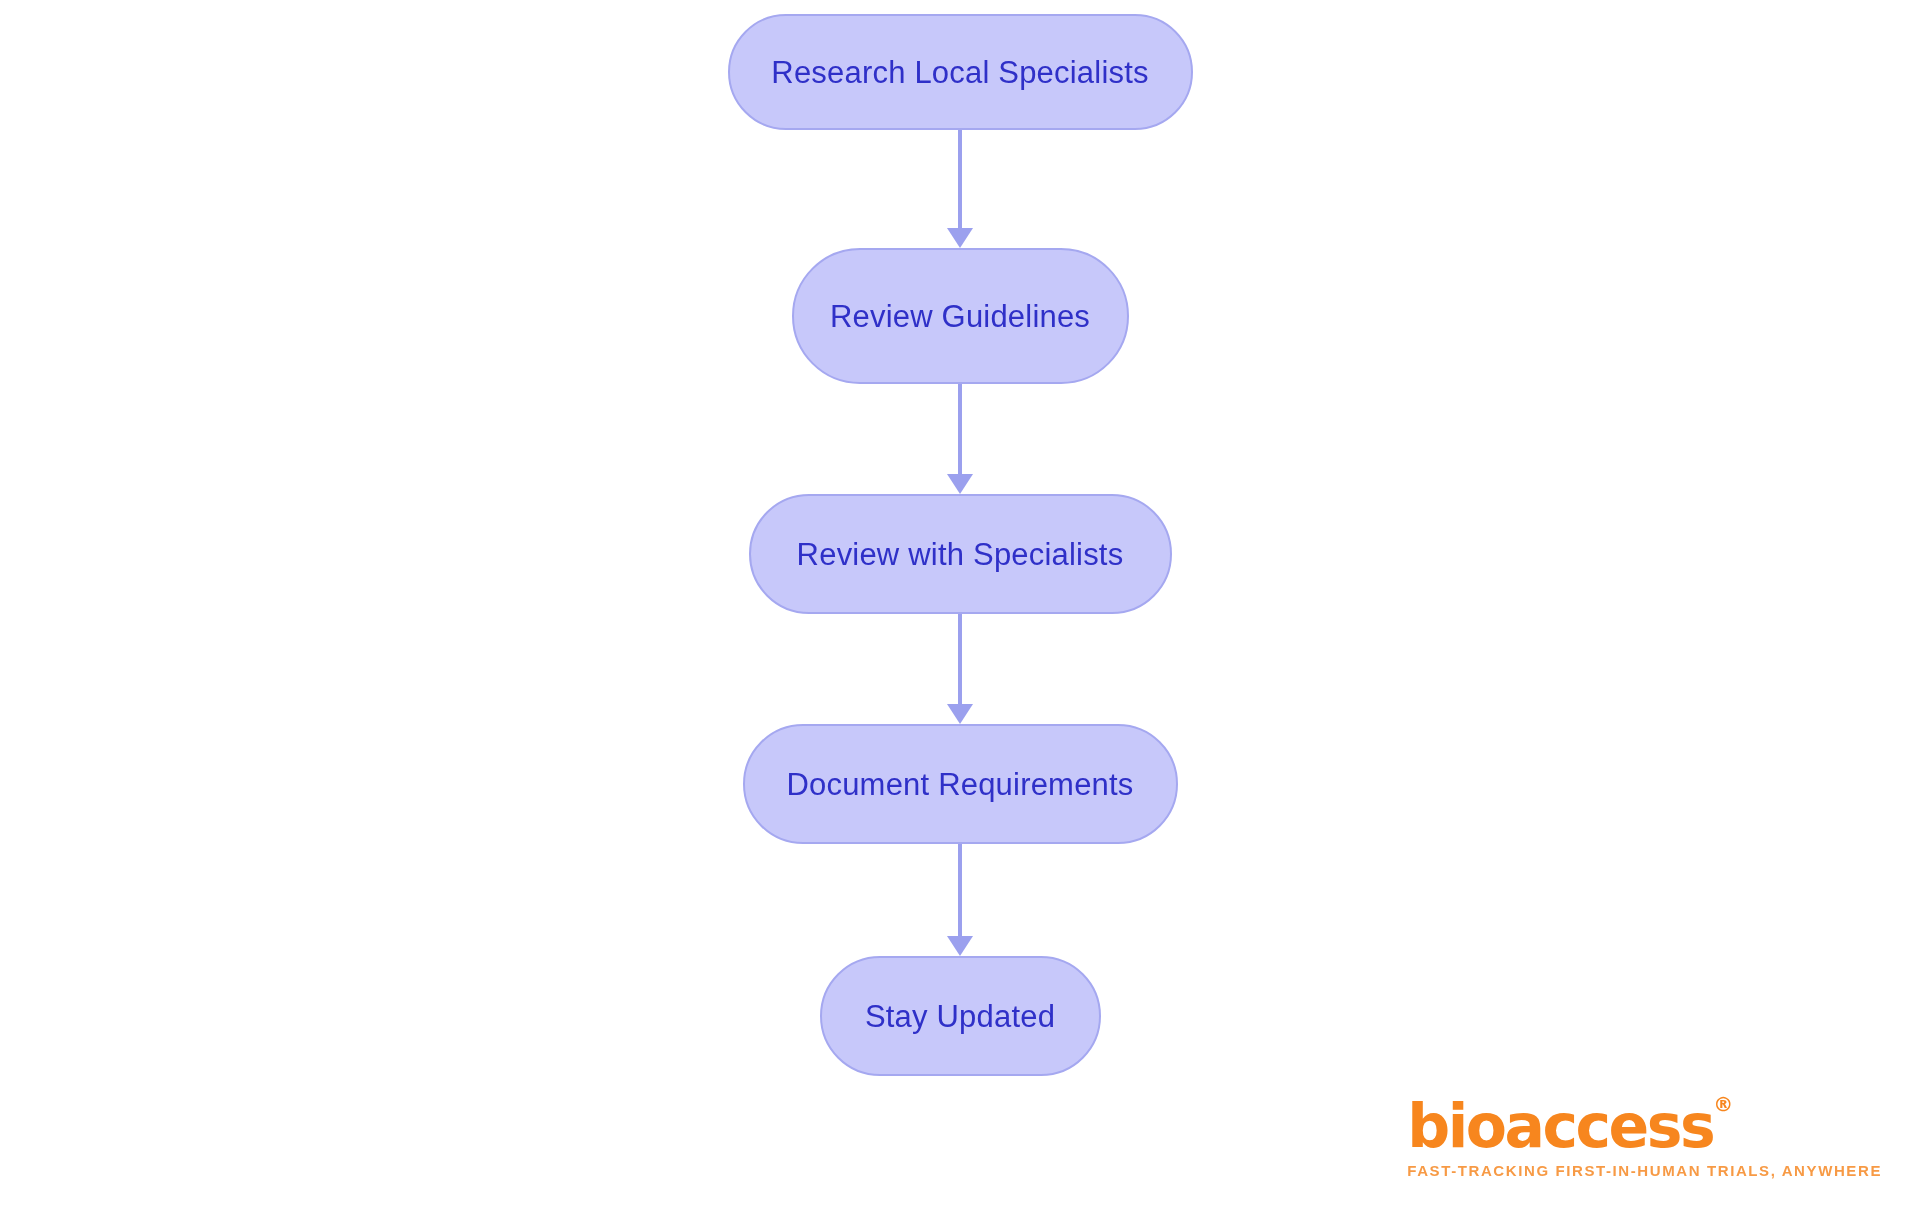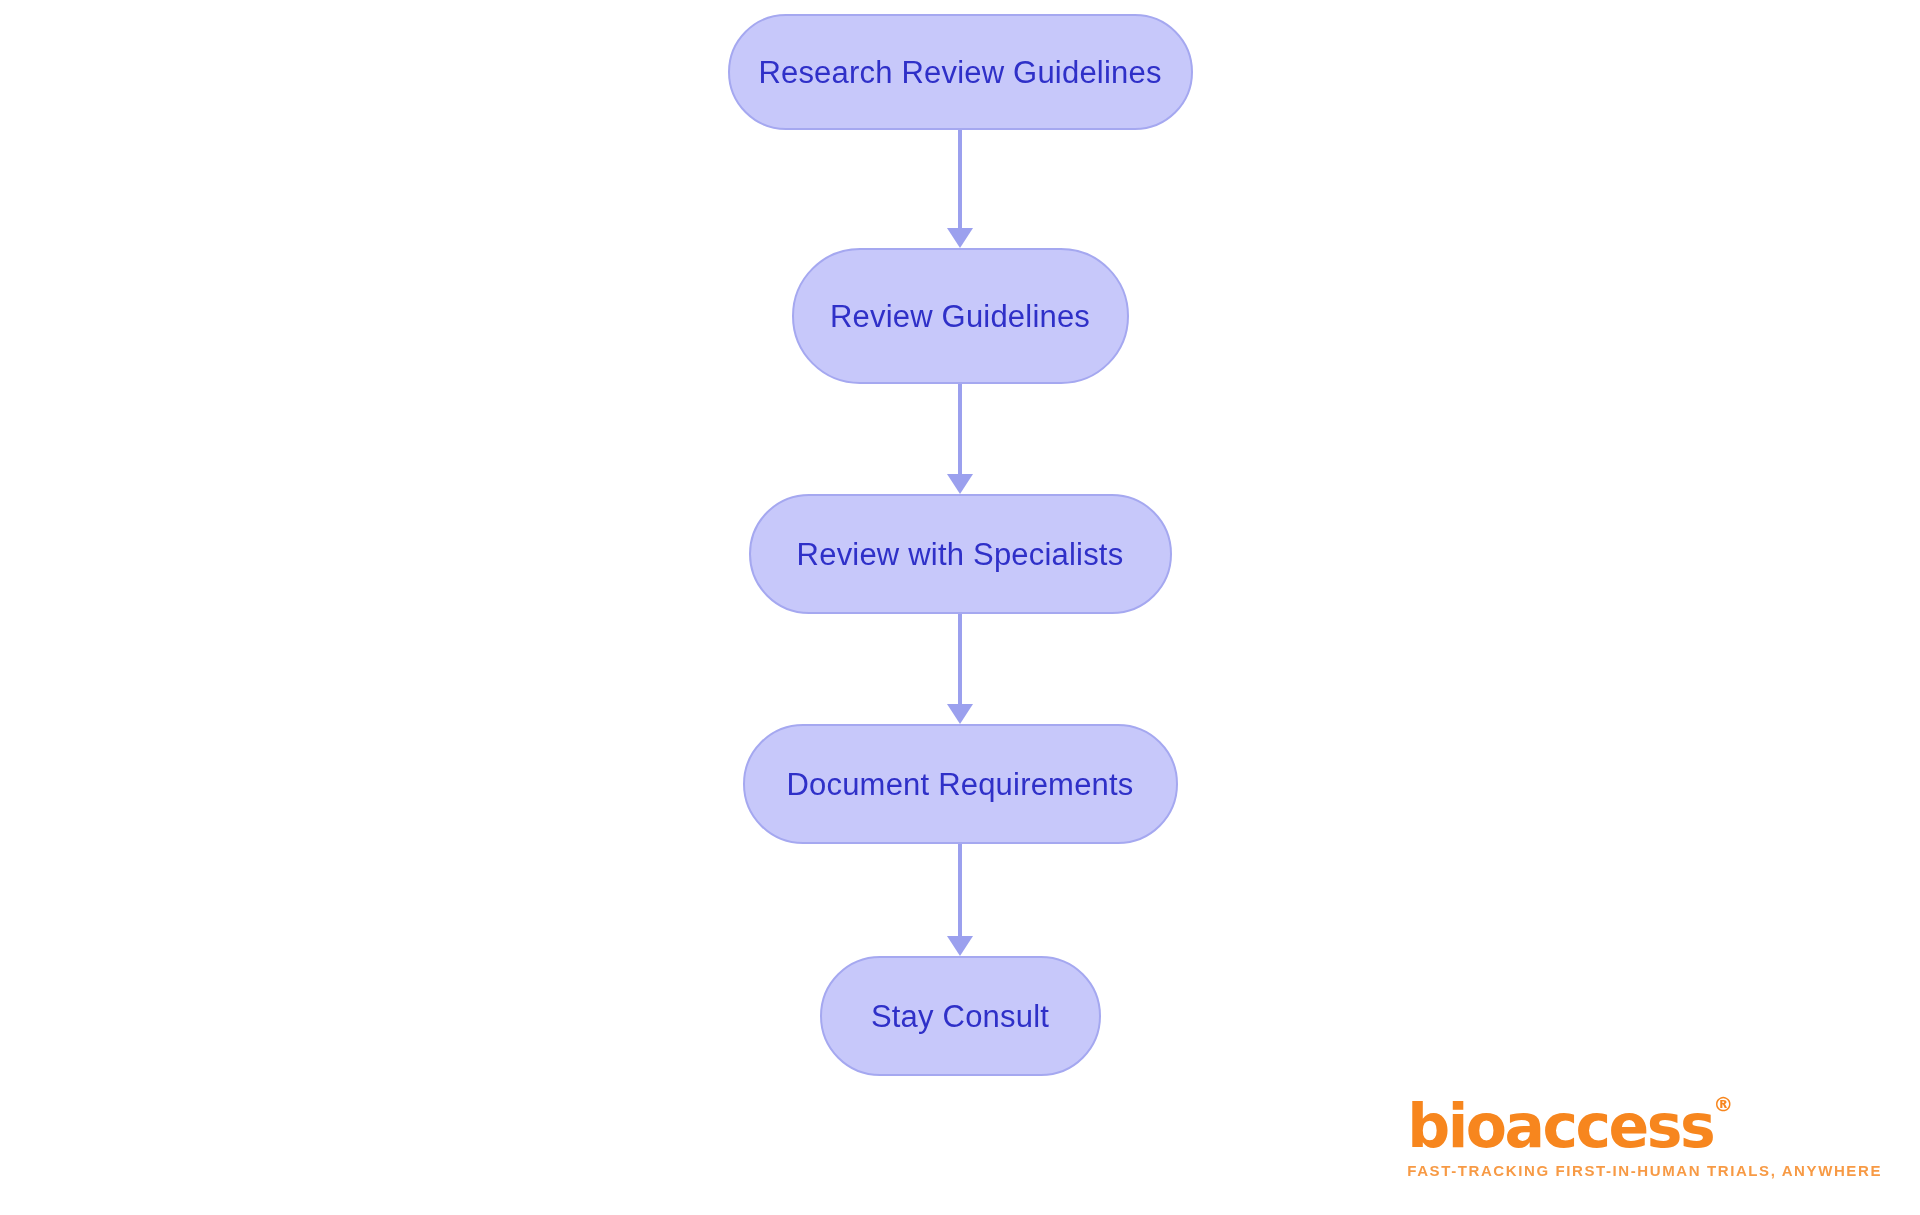--- a/index.html
+++ b/index.html
@@ -129,21 +129,21 @@
   }
 </style>
 </head>
 <body>
 
 <div id="flowchart-canvas">
 
   <div class="flow-column">
 
     <div class="node node-0">
-      <span class="node-label">Research Review Guidelines</span>
+      <span class="node-label">Research Local Specialists</span>
     </div>
 
     <div class="connector conn-0">
       <div class="conn-line"></div>
       <div class="conn-head"></div>
     </div>
 
     <div class="node node-1">
       <span class="node-label">Review Guidelines</span>
     </div>
@@ -165,21 +165,21 @@
     <div class="node node-3">
       <span class="node-label">Document Requirements</span>
     </div>
 
     <div class="connector conn-3">
       <div class="conn-line"></div>
       <div class="conn-head"></div>
     </div>
 
     <div class="node node-4">
-      <span class="node-label">Stay Consult</span>
+      <span class="node-label">Stay Updated</span>
     </div>
 
   </div>
 
   <div id="brand-logo">
     <div class="brand-wordmark">
       <span>bioaccess</span><span class="brand-reg">®</span>
     </div>
     <div class="brand-tagline">FAST-TRACKING FIRST-IN-HUMAN TRIALS, ANYWHERE</div>
   </div>

